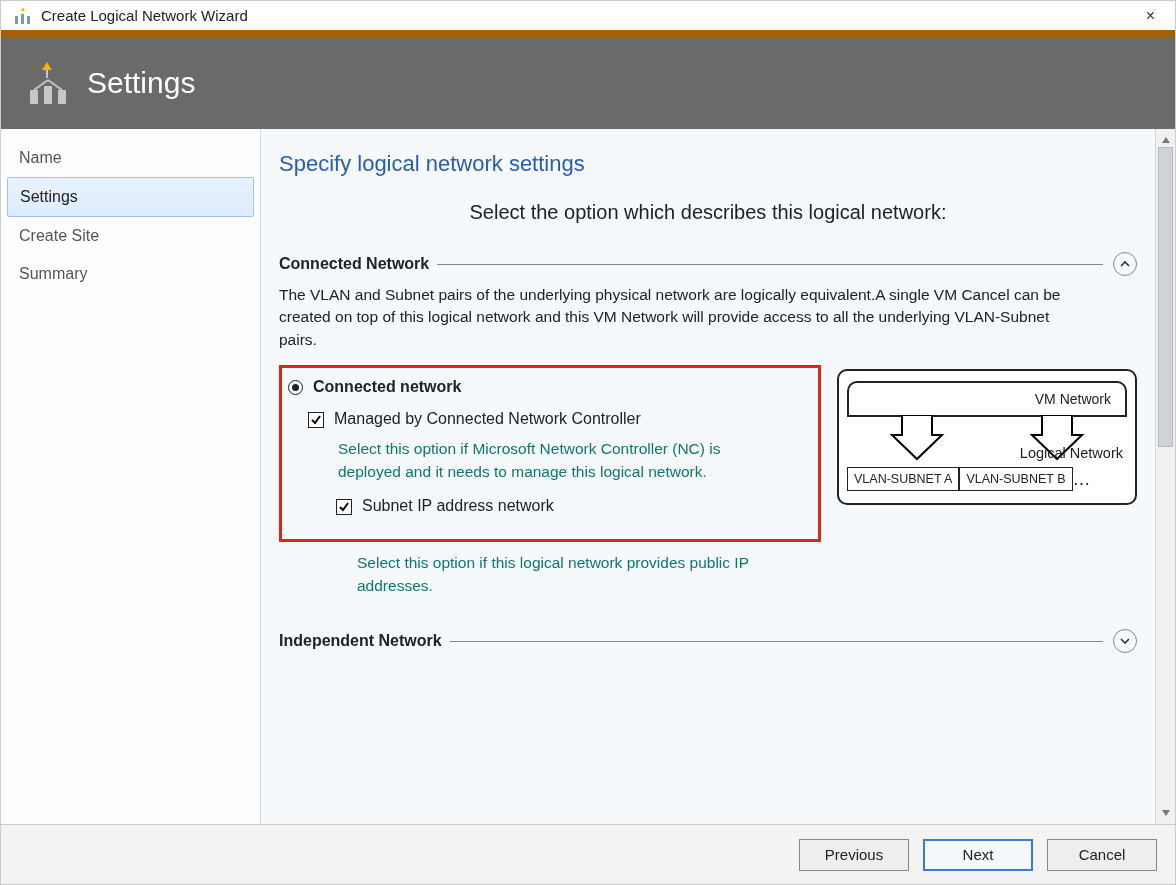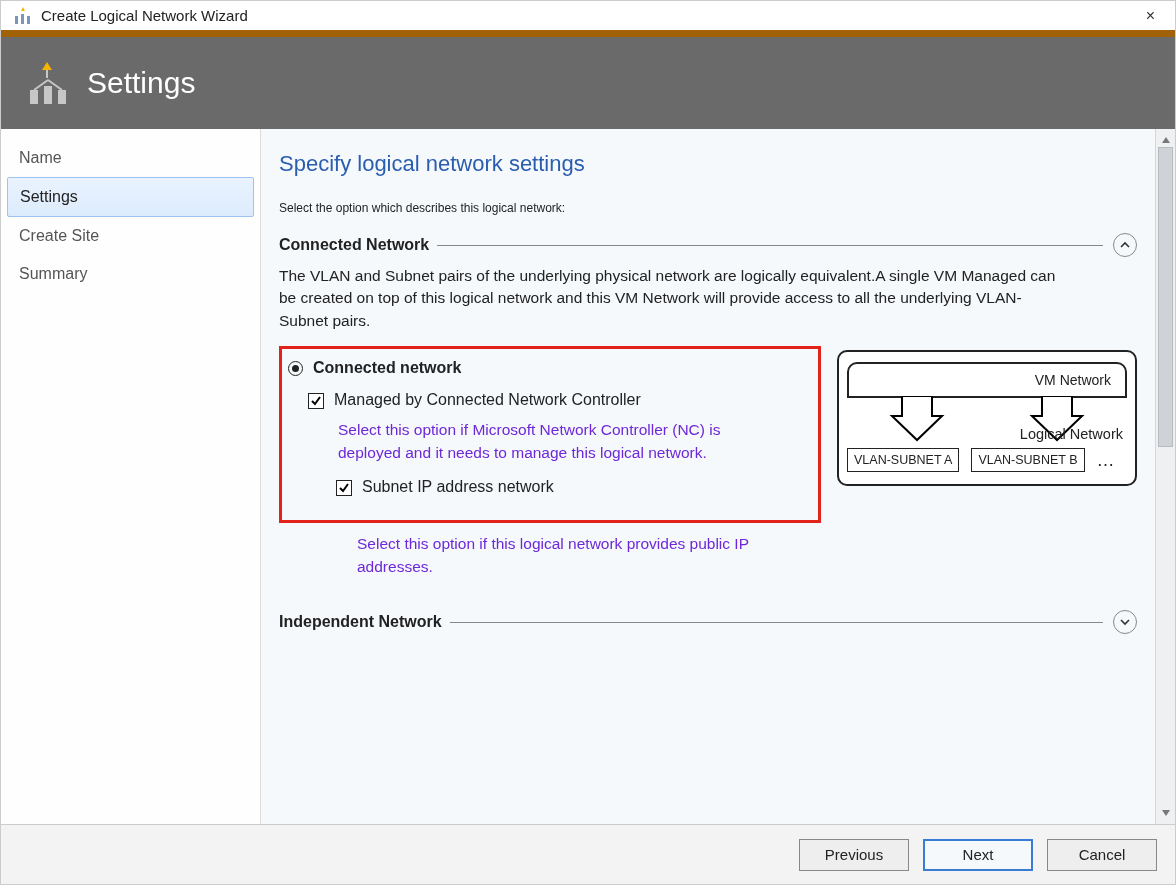--- a/index.html
+++ b/index.html
@@ -41,21 +41,21 @@
     border: 1px solid #9cc4ee; color: #222;
   }
   .content-wrap { flex: 1; display: flex; background: #f6f9fc; min-width: 0; }
   .content {
     flex: 1; padding: 18px 18px 8px 18px; overflow: hidden;
     min-width: 0;
   }
   .content h2 {
     color: #2a5db0; font-weight: 400; font-size: 22px; margin: 4px 0 24px 0;
   }
-  .content .instruction { font-size: 12px; margin-bottom: 18px; }
+  .content .instruction { font-size: 20px; margin-bottom: 28px; text-align: center; }
   .section-row {
     display: flex; align-items: center; margin-bottom: 8px;
   }
   .section-title { font-weight: 600; font-size: 16px; margin-right: 8px; white-space: nowrap; }
   .section-line { flex: 1; height: 1px; background: #888; }
   .collapse-btn {
     width: 24px; height: 24px; border: 1px solid #888; border-radius: 50%;
     margin-left: 10px; display: flex; align-items: center; justify-content: center;
     background: #f6f9fc; cursor: default;
   }
@@ -71,35 +71,35 @@
     margin-right: 10px; display: flex; align-items: center; justify-content: center;
   }
   .radio-row .radio .dot { width: 7px; height: 7px; background: #222; border-radius: 50%; }
   .check-row { display: flex; align-items: flex-start; margin-left: 20px; margin-bottom: 10px; font-size: 16px; }
   .check-row.sub { margin-left: 48px; }
   .check {
     width: 16px; height: 16px; border: 1.5px solid #222; margin-right: 10px;
     display: flex; align-items: center; justify-content: center; flex-shrink: 0; margin-top: 2px;
     background: #fff;
   }
-  .sub-desc { margin-left: 50px; font-size: 15.5px; color: #6d28d9; margin-bottom: 14px; max-width: 430px; line-height: 1.45; }
+  .sub-desc { margin-left: 50px; font-size: 15.5px; color: #0f766e; margin-bottom: 14px; max-width: 430px; line-height: 1.45; }
   .sub-desc.deeper { margin-left: 78px; }
   .diagram-col { width: 300px; padding-top: 4px; }
   .diagram {
     border: 2px solid #222; border-radius: 10px; padding: 10px 8px 12px 8px;
     background: #fff;
   }
   .diagram .vm-box {
     border: 2px solid #222; border-radius: 10px 10px 0 0;
     text-align: right; padding: 8px 14px; font-size: 14px;
   }
   .diagram .arrows { display: flex; justify-content: space-around; margin: -2px 0 0 0; }
   .diagram .arrow svg { display: block; }
   .diagram .ln-label { text-align: right; font-size: 14.5px; margin: -18px 4px 6px 0; }
-  .diagram .sub-row { display: flex; gap: 12px; align-items: center; }
+  .diagram .sub-row { display: flex; gap: 0; align-items: center; }
   .diagram .vlan { border: 1.5px solid #222; padding: 4px 6px; font-size: 12.5px; white-space: nowrap; }
   .diagram .dots { font-size: 18px; letter-spacing: 2px; }
   .scrollbar {
     width: 20px; background: #eef0f2; border-left: 1px solid #d6d6d6;
     display: flex; flex-direction: column; align-items: center; padding: 4px 0;
   }
   .scrollbar .sb-btn { width: 14px; height: 14px; color: #666; display:flex; align-items:center; justify-content:center; }
   .scrollbar .sb-track { flex: 1; width: 100%; position: relative; }
   .scrollbar .sb-thumb {
     position: absolute; left: 2px; right: 2px; top: 0; height: 300px;
@@ -166,21 +166,21 @@
 
         <div class="section-row">
           <span class="section-title">Connected Network</span>
           <span class="section-line"></span>
           <span class="collapse-btn">
             <svg width="12" height="12" viewBox="0 0 12 12">
               <polyline points="2,8 6,4 10,8" fill="none" stroke="#333" stroke-width="1.6"></polyline>
             </svg>
           </span>
         </div>
-        <div class="section-desc">The VLAN and Subnet pairs of the underlying physical network are logically equivalent.A single VM Managed can be created on top of this logical network and this VM Network will provide access to all the underlying VLAN-Subnet pairs.</div>
+        <div class="section-desc">The VLAN and Subnet pairs of the underlying physical network are logically equivalent.A single VM Cancel can be created on top of this logical network and this VM Network will provide access to all the underlying VLAN-Subnet pairs.</div>
 
         <div class="main-row">
           <div class="options-col">
             <div class="highlight-box">
               <div class="radio-row">
                 <span class="radio">
                   <span class="dot"></span>
                 </span>
                 <span>Connected network</span>
               </div>

